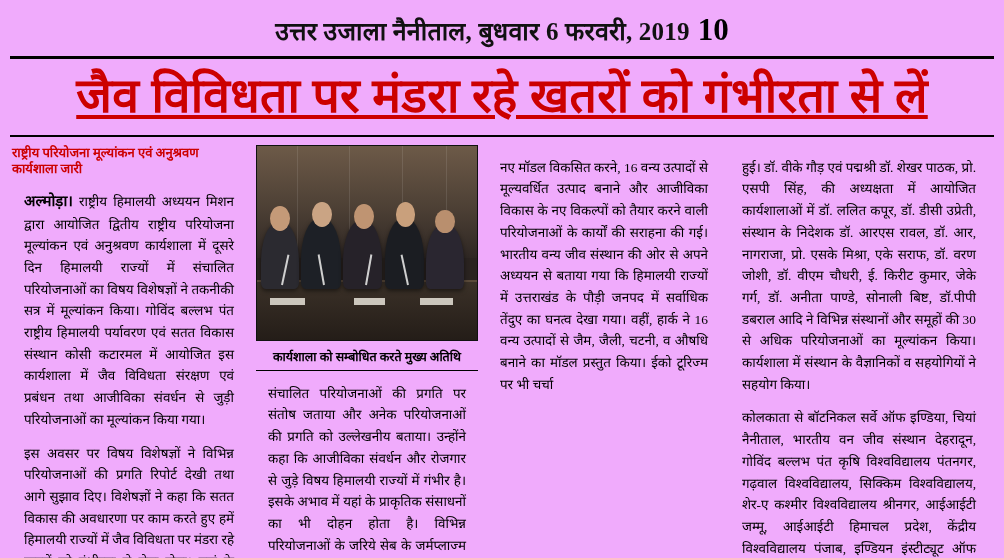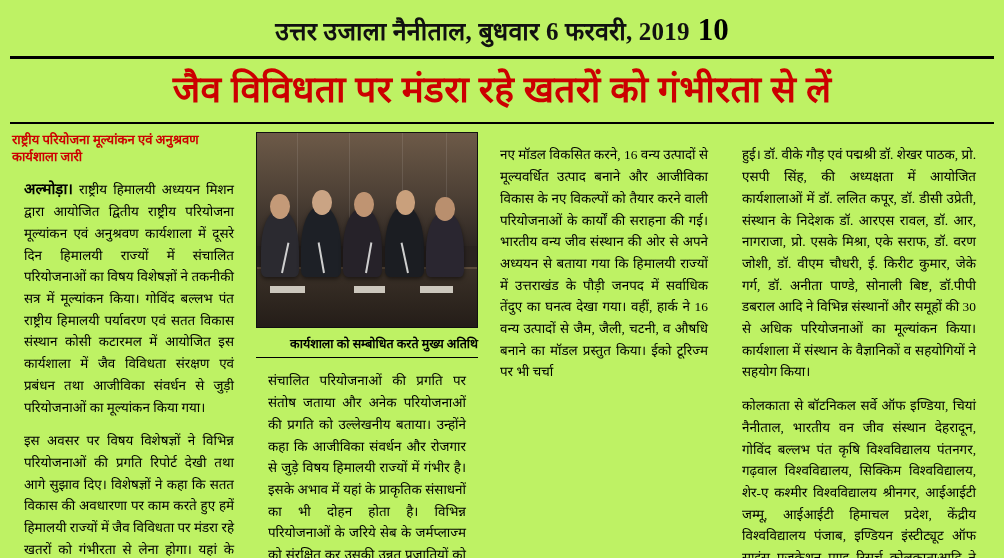--- a/index.html
+++ b/index.html
@@ -11,21 +11,21 @@
     width: 1004px;
     height: 558px;
     font-family: "Liberation Sans", sans-serif;
     color: #000;
     overflow: hidden;
   }
   .page {
     position: relative;
     width: 1004px;
     height: 558px;
-    background: #bef264;
+    background: #f0abfc;
     box-sizing: border-box;
   }
 
   
   .masthead {
     display: flex;
     align-items: baseline;
     justify-content: center;
     gap: 8px;
     padding-top: 12px;
@@ -48,25 +48,26 @@
     height: 3px;
     background: #000;
     margin: 6px 10px 0 10px;
   }
 
   
   .headline {
     text-align: center;
     font-family: "Liberation Serif", serif;
     font-weight: bold;
-    font-size: 37px;
+    font-size: 48px;
     line-height: 1.12;
     color: #cc0000;
     margin: 10px 14px 12px 14px;
     letter-spacing: 0.3px;
+    text-decoration: underline;
   }
   .rule2 {
     height: 2px;
     background: #000;
     margin: 4px 10px 8px 10px;
   }
 
   
   .body-grid {
     display: flex;
@@ -167,21 +168,21 @@
     position: absolute;
     bottom: 18%;
     height: 7px;
     background: #e8e3d8;
     opacity: 0.85;
   }
   .caption {
     font-family: "Liberation Serif", serif;
     font-weight: bold;
     font-size: 12.5px;
-    text-align: right;
+    text-align: center;
     color: #000;
     padding: 3px 0 5px 0;
     border-bottom: 1px solid #000;
     margin-bottom: 8px;
   }
 </style>
 </head>
 <body>
 
 <div class="page">

